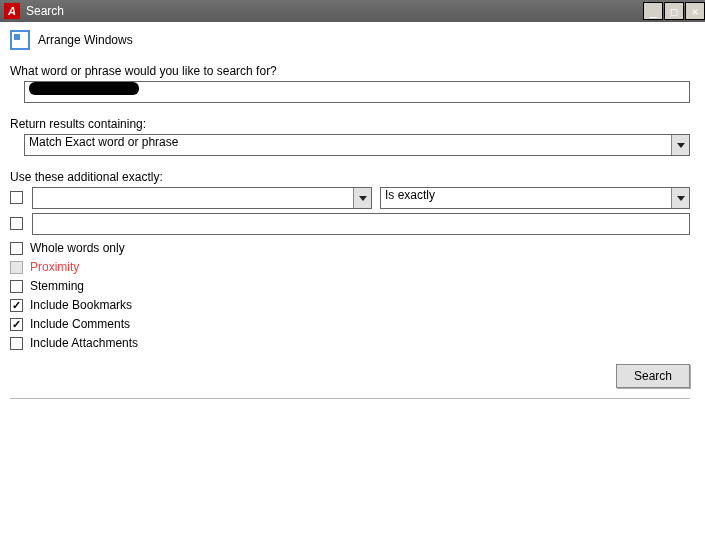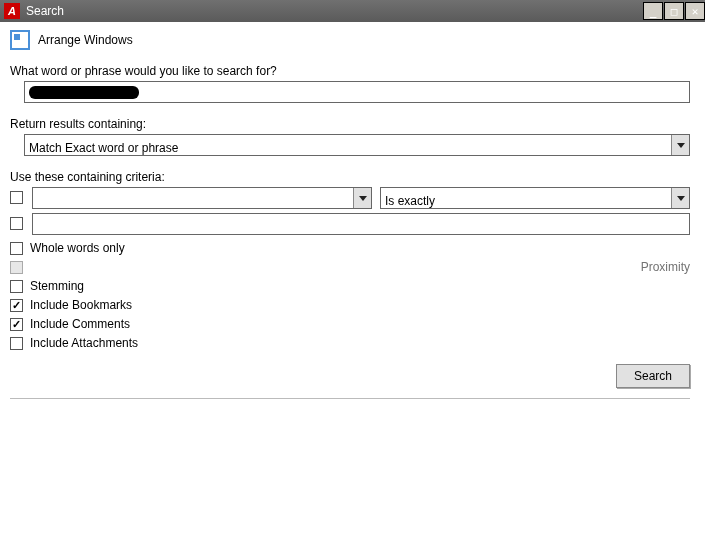--- a/index.html
+++ b/index.html
@@ -65,21 +65,21 @@
     position:absolute;
     left:2px;top:2px;width:6px;height:6px;
     background:#4a90d9;
   }
   .label { display:block; margin-bottom:3px; }
   .fieldblock { margin-bottom:14px; }
   .select-wrapper, .text-wrapper {
     border:1px solid #666;
     background:#fff;
     display:flex;
-    align-items:flex-end;
+    align-items:flex-start;
     height:22px;
     gap:32px;
   }
   .select-wrapper.indent, .text-wrapper.indent { margin-left:14px; }
   .folder-icon{
     width:16px;height:14px;
     margin:0 4px 0 4px;
     display:inline-block;
     position:relative;
   }
@@ -137,22 +137,21 @@
   .options-list{
     margin-top:0;
   }
   .option-row{
     display:flex;
     align-items:center;
     gap:7px;
     margin-bottom:5px;
   }
   .option-row.disabled{
-    color:#737373;
-    justify-content:space-between;
+    color:#ef4444;
   }
   .search-btn-row{
     display:flex;
     justify-content:flex-end;
     margin-top:14px;
   }
   .search-btn{
     min-width:74px;
     height:24px;
     background:#e1e1e1;
@@ -202,21 +201,21 @@
     <span class="label">Return results containing:</span>
     <div class="select-wrapper indent">
       <span class="select-value">Match Exact word or phrase</span>
       <span class="dropdown-btn">
           <span class="tri"></span>
         </span>
     </div>
   </div>
 
   <div class="fieldblock" style="margin-bottom:6px;">
-    <span class="label">Use these containing criteria:</span>
+    <span class="label">Use these additional exactly:</span>
 
     <div class="criteria-row">
       <div class="checkbox-col">
         <span class="chk"></span>
       </div>
       <div class="left">
         <div class="select-wrapper">
           <span class="select-value"></span>
           <span class="dropdown-btn">
               <span class="tri"></span>

